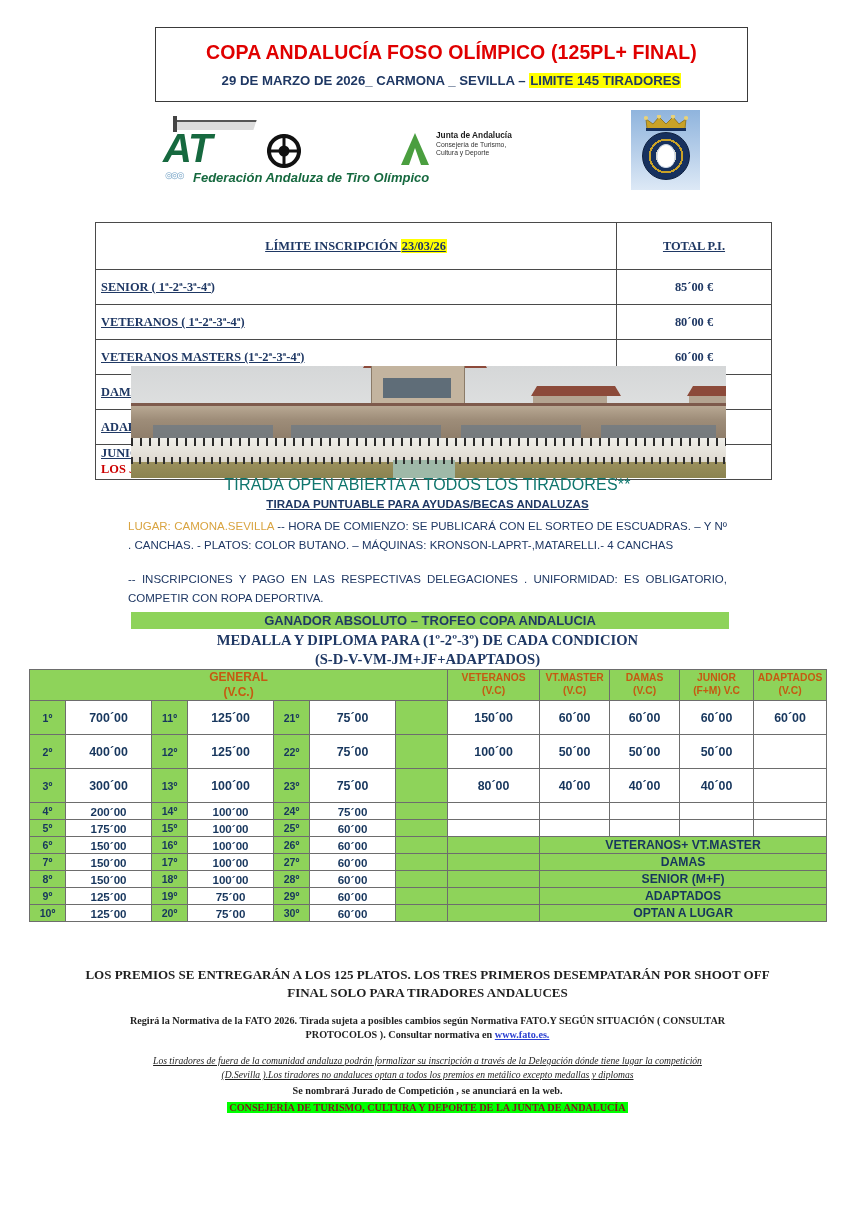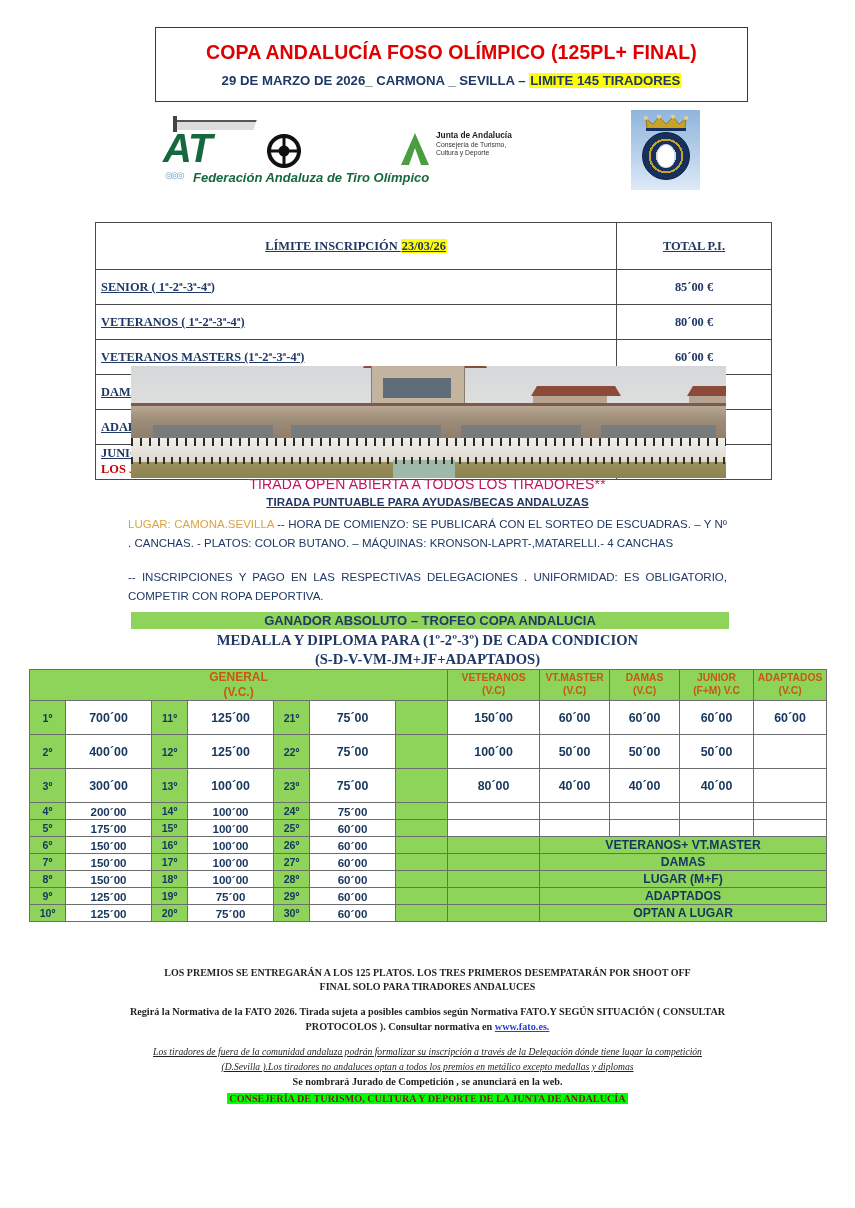--- a/index.html
+++ b/index.html
@@ -150,21 +150,21 @@
     background:linear-gradient(180deg,#f0efea 0%, #ded9cf 100%);
   }
   .rail{position:absolute; left:0; bottom:32px; width:595px; height:8px; background:repeating-linear-gradient(90deg,#2a2a2a 0 2px,rgba(0,0,0,0) 2px 9px);}
   .rail2{position:absolute; left:0; bottom:14px; width:595px; height:7px; background:repeating-linear-gradient(90deg,#2f2f2f 0 2px,rgba(0,0,0,0) 2px 8px);}
   .grass{position:absolute; left:0; bottom:0; width:595px; height:16px; background:linear-gradient(180deg,#9a8f5c 0%, #8b8350 100%);}
   .walk{position:absolute; left:262px; bottom:0; width:62px; height:18px; background:#9fb9a8;}
 
   
   .mid{position:absolute; left:0; top:476px; width:855px;}
   .tirada-open{
-    text-align:center; color:#be185d; font-size:14px;
+    text-align:center; color:#0f766e; font-size:16px;
     font-family:"Liberation Sans", sans-serif; letter-spacing:.2px;
   }
   .tirada-punt{
     text-align:center; color:#1f3864; font-size:11.6px; font-weight:bold;
     text-decoration:underline; margin-top:3px;
   }
   .para{
     margin:7px 128px 0 128px; font-size:11.5px; color:#1f3864;
     line-height:1.62; text-align:justify;
   }
@@ -209,21 +209,21 @@
   .tall{height:34px;}
   .short{height:17px;}
   .merge{
     background:#8ed35a; color:#17365d; font-weight:bold; font-size:12.2px;
     text-align:center;
   }
 
   
   .foot{position:absolute; left:0; top:966px; width:855px; text-align:center;
     font-family:"Liberation Serif", serif; color:#1f1f1f;}
-  .foot1{font-size:10px; font-weight:bold; line-height:1.42;}
+  .foot1{font-size:13px; font-weight:bold; line-height:1.42;}
   .foot2{margin-top:11px; font-size:10.2px; font-weight:bold; line-height:1.42;}
   .foot2 a, .link{color:#2a3fd0; text-decoration:underline;}
   .foot3{margin-top:11px; font-size:9.6px; font-weight:normal; font-style:italic;
     text-decoration:underline; line-height:1.5;}
   .foot4{margin-top:2px; font-size:10.2px; font-weight:bold;}
   .foot5{margin-top:1px;}
   .foot5 span{
     background:#00ff00; color:#7b1a1a; font-weight:bold; font-size:10.2px;
     font-family:"Liberation Serif", serif; padding:0 2px;
   }
@@ -503,21 +503,21 @@
 
       <tr class="short">
         <td class="pos">8º</td>
         <td class="val val-s">150´00</td>
         <td class="pos">18º</td>
         <td class="val val-s">100´00</td>
         <td class="pos">28º</td>
         <td class="val val-s">60´00</td>
         <td class="blankgreen"></td>
         <td class="blankgreen"></td>
-        <td class="merge" colspan="4">LUGAR (M+F)</td>
+        <td class="merge" colspan="4">SENIOR (M+F)</td>
       </tr>
 
       <tr class="short">
         <td class="pos">9º</td>
         <td class="val val-s">125´00</td>
         <td class="pos">19º</td>
         <td class="val val-s">75´00</td>
         <td class="pos">29º</td>
         <td class="val val-s">60´00</td>
         <td class="blankgreen"></td>

